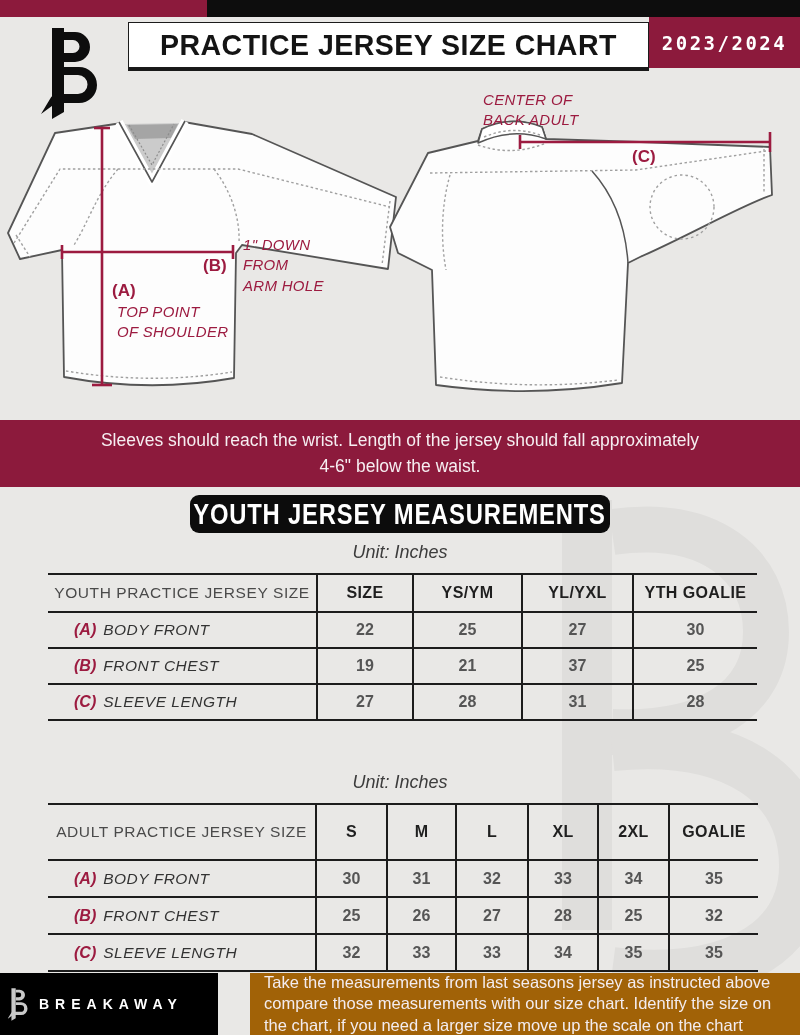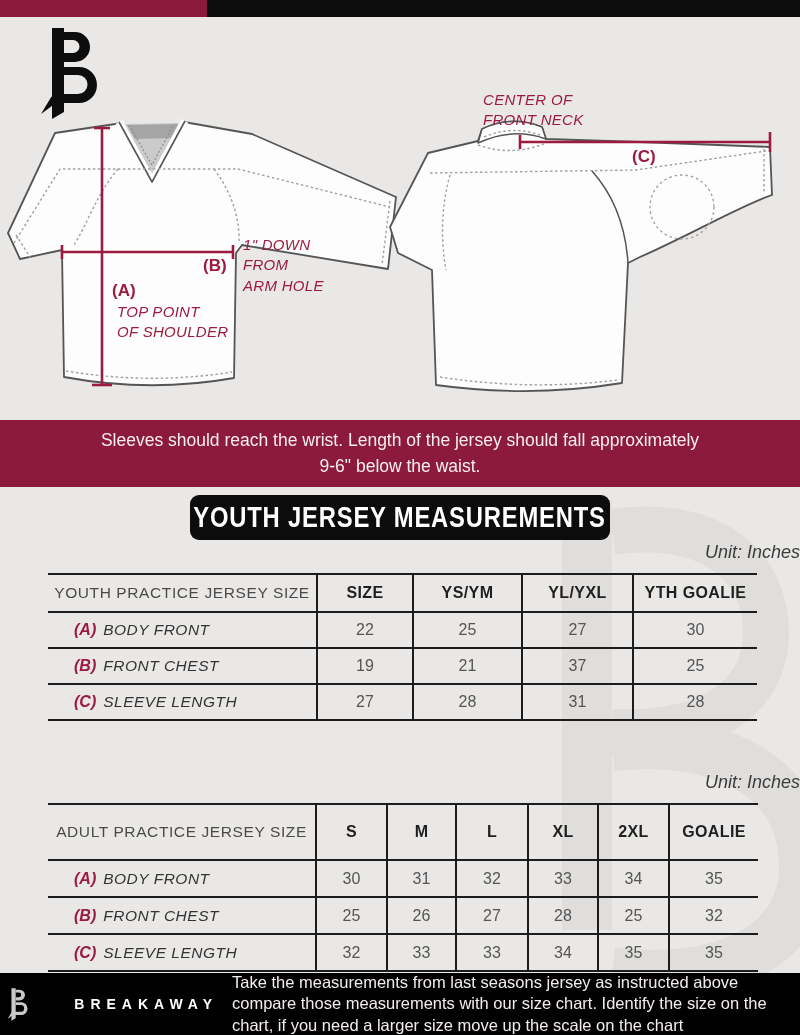--- a/index.html
+++ b/index.html
@@ -29,47 +29,47 @@
   .dg-label{position:absolute;color:#9c1b40;font-weight:bold;font-size:17px;}
   .dg-note{position:absolute;color:#9c1b40;font-style:italic;font-size:15px;
            line-height:1.35;letter-spacing:.3px;white-space:pre-line;}
 
   
   .notice{left:0;top:420px;width:800px;height:67px;background:#8c1a3c;
           display:flex;align-items:center;justify-content:center;}
   .notice div{color:#f6eef1;font-size:17.5px;line-height:1.45;text-align:center;max-width:600px;}
 
   
-  .banner{left:50%;transform:translateX(-50%);width:420px;height:45px;background:#0c0c0c;
+  .banner{left:50%;transform:translateX(-50%);width:420px;height:38px;background:#0c0c0c;
           border-radius:9px;display:flex;align-items:center;justify-content:center;}
   .banner span{display:inline-block;color:#fff;font-size:29px;font-weight:800;
                letter-spacing:1px;transform:scaleX(.82);white-space:nowrap;}
-  .unit{left:0;width:800px;text-align:right;font-style:italic;font-size:18px;color:#3c3c3c;}
+  .unit{left:0;width:800px;text-align:center;font-style:italic;font-size:18px;color:#3c3c3c;}
 
   
   .sizing-table{border-collapse:collapse;table-layout:fixed;position:absolute;left:48px;}
   .sizing-table th,.sizing-table td{padding:0;border-bottom:2px solid #1c1c1c;box-sizing:border-box;}
   .sizing-table{border-top:2px solid #1c1c1c;}
-  .sizing-table th.size,.sizing-table td.val{border-left:2px solid #1c1c1c;text-align:center;}
+  .sizing-table th.size,.sizing-table td.val{border-left:2px solid #1c1c1c;text-align:center;font-weight:bold;}
   .sizing-table th.rowhead{font-weight:normal;font-size:15.5px;color:#4a4a4a;
                            letter-spacing:.6px;text-align:center;}
   .sizing-table th.size{font-size:16px;font-weight:bold;color:#1f1f1f;letter-spacing:.4px;}
   .sizing-table td.val{font-size:16px;color:#555;}
   .sizing-table td.rowlabel{text-align:left;padding-left:26px;font-size:15.5px;color:#333;
                             letter-spacing:.5px;font-style:italic;}
   .sizing-table td.rowlabel b{color:#9c1b40;font-size:16px;letter-spacing:0;margin-right:7px;}
   .t-youth th{height:38px;} .t-youth td{height:36px;}
   .t-adult th{height:56px;} .t-adult td{height:37px;}
 
   
   .footer{left:0;top:973px;width:800px;height:62px;display:flex;}
   .footer-black{width:218px;height:62px;background:#000;display:flex;align-items:center;
-                justify-content:space-between;gap:9px;flex:0 0 auto;}
+                justify-content:flex-start;gap:9px;flex:0 0 auto;}
   .footer-brand{color:#fff;font-size:14px;font-weight:bold;letter-spacing:6px;}
-  .footer-maroon{flex:1;background:#000000;display:flex;align-items:center;}
+  .footer-maroon{flex:1;background:#a16207;display:flex;align-items:center;margin-left:32px;}
   .footer-maroon div{color:#f3ecef;font-size:16.5px;line-height:1.3;padding:4px 16px 4px 14px;}
 
   .watermark{pointer-events:none;}
 </style>
 </head>
 <body>
 
 <div class="page">
 
   <div class="abs strip">
@@ -85,20 +85,26 @@
     </g>
   </svg>
 
   <svg class="abs logo" width="84" height="96" viewBox="0 0 84 96">
     <g fill="#0d0d0d">
       <path d="M32,4 h12 v84 l-12,7 z"></path>
       <path d="M44,8 h11 a15,15 0 0 1 0,30 h-11 v-9 h9 a6.5,6.5 0 0 0 0,-13 h-9 z"></path>
       <path d="M44,43 h15 a18,18 0 0 1 0,36 h-23 l-15,11 9,-15 a9,9 0 0 1 7,-5 h21 a9.5,9.5 0 0 0 0,-19 h-14 z"></path>
     </g>
   </svg>
+  <div class="abs title-box">
+    <span>PRACTICE JERSEY SIZE CHART</span>
+  </div>
+  <div class="abs season-box">
+    <span>2023/2024</span>
+  </div>
 
   <div class="abs diagram">
     <svg width="800" height="335" viewBox="0 0 800 335">
 
       <g stroke-linejoin="round">
         <path d="M55,48 L122,38 L152,98 L184,37 L252,49 L396,112 L388,184 L242,160 L236,168 L234,293
                  Q150,308 64,292 L62,165 L20,174 L8,148 Z" fill="#fdfdfd" stroke="#555" stroke-width="1.8"></path>
 
         <path d="M124,39 L181,38 L153,93 Z" fill="#cbcbcb"></path>
         <path d="M127,40 L178,39 L171,53 L135,54 Z" fill="#a5a5a5"></path>
@@ -140,33 +146,33 @@
         </g>
         <path d="M592,86 C618,115 626,148 628,178" fill="none" stroke="#555" stroke-width="1.5"></path>
         <g stroke="#9c1b40" stroke-width="2.6" fill="none">
           <path d="M520,57 H770"></path>
             <path d="M520,50 V64"></path>
             <path d="M770,47 V67"></path>
         </g>
       </g>
     </svg>
     <div class="dg-note" style="left:483px;top:5px;">CENTER OF
-FRONT NECK</div>
+BACK ADULT</div>
     <div class="dg-label" style="left:632px;top:62px;">(C)</div>
     <div class="dg-note" style="left:243px;top:150px;">1" DOWN
 FROM
 ARM HOLE</div>
     <div class="dg-label" style="left:203px;top:171px;">(B)</div>
     <div class="dg-label" style="left:112px;top:196px;">(A)</div>
     <div class="dg-note" style="left:117px;top:217px;">TOP POINT
 OF SHOULDER</div>
   </div>
 
   <div class="abs notice">
-    <div>Sleeves should reach the wrist. Length of the jersey should fall approximately 9-6" below the waist.</div>
+    <div>Sleeves should reach the wrist. Length of the jersey should fall approximately 4-6" below the waist.</div>
   </div>
 
   <div class="abs banner" style="top:495px;">
     <span>YOUTH JERSEY MEASUREMENTS</span>
   </div>
   <div class="abs unit" style="top:542px;">Unit: Inches</div>
 
   <table class="sizing-table t-youth" style="top:573px;">
     <colgroup>
       <col style="width:269px">

